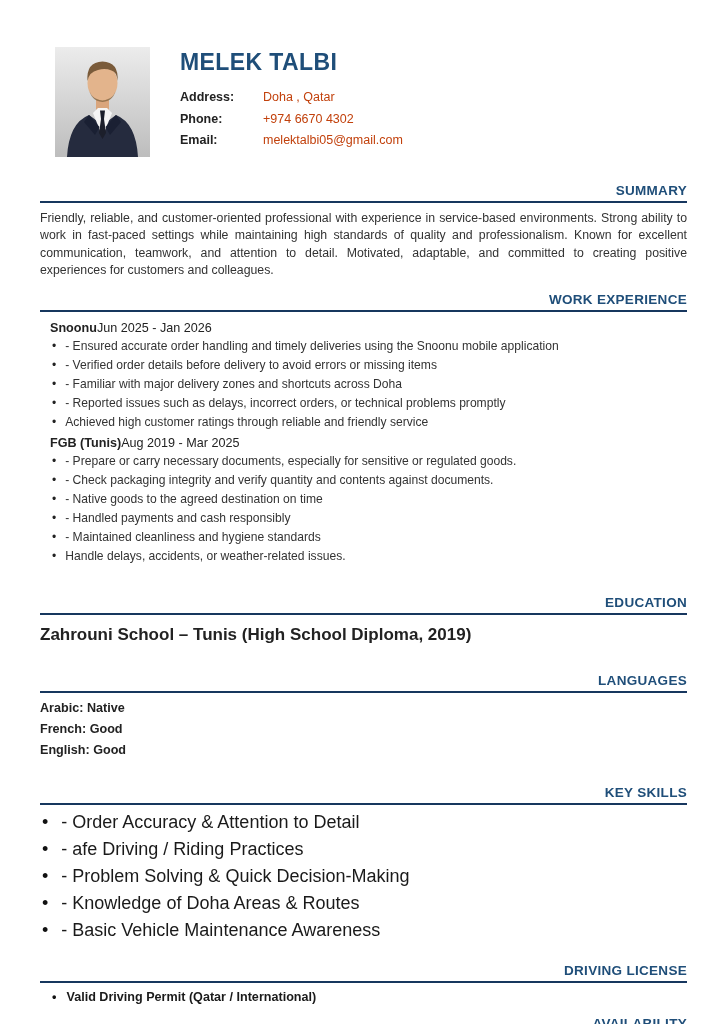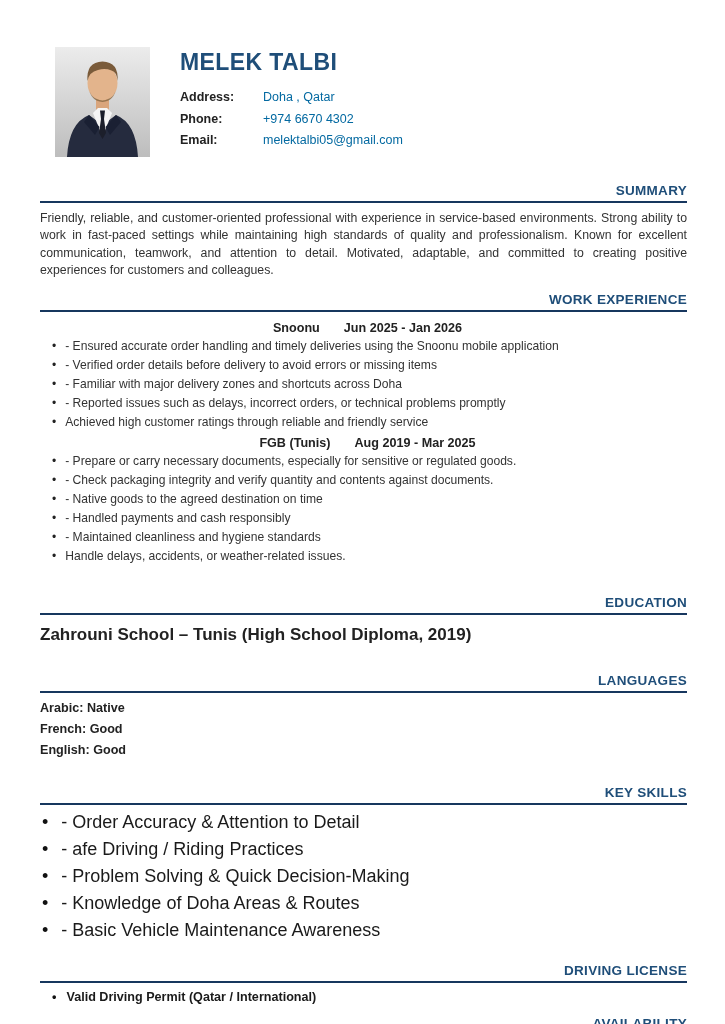--- a/index.html
+++ b/index.html
@@ -11,33 +11,33 @@
   }
 
   
   .header { display: flex; gap: 30px; margin-left: 15px; }
   .photo { width: 95px; height: 110px; flex: 0 0 auto; overflow: hidden; }
   .photo svg { display: block; }
   .header-info { padding-top: 2px; }
   .name { font-size: 23px; font-weight: bold; color: #1f4e79; letter-spacing: 0.4px; margin-bottom: 14px; }
   .contact-row { display: flex; font-size: 12.5px; color: #222; margin-bottom: 6px; line-height: 1.25; }
   .contact-label { font-weight: bold; width: 83px; flex: 0 0 auto; }
-  .contact-value { color: #0369a1; }
+  .contact-value { color: #c2410c; }
 
   
   .section { margin-top: 26px; }
   .section-title { color: #1f4e79; font-weight: bold; font-size: 13.5px; letter-spacing: 0.3px; padding-bottom: 3px; text-align: right; }
   .rule { border-bottom: 2px solid #17375e; margin-bottom: 7px; }
 
   .summary-text { font-size: 12.3px; line-height: 1.42; text-align: justify; color: #333; }
 
   .section-work { margin-top: 12px; }
-  .job-head { display: flex; justify-content: center; align-items: baseline; padding: 2px 2px 3px 10px; gap: 24px; }
+  .job-head { display: flex; justify-content: flex-start; align-items: baseline; padding: 2px 2px 3px 10px; }
   .company { font-weight: bold; font-size: 12.6px; color: #222; }
-  .dates { font-weight: bold; font-size: 12.6px; color: #222; }
+  .dates { font-weight: normal; font-size: 12.6px; color: #222; }
   ul.bullets { list-style: none; padding-left: 12px; margin-bottom: 4px; }
   ul.bullets li { font-size: 12.1px; line-height: 1.4; color: #333; margin-bottom: 2px; display: flex; }
   ul.bullets li::before { content: "\2022"; margin-right: 9px; color: #222; }
 
   .section-education { margin-top: 30px; }
   .education-text { font-size: 17px; font-weight: bold; color: #222; padding-top: 3px; }
 
   .section-languages { margin-top: 28px; }
   .language-line { font-size: 12.6px; font-weight: bold; color: #222; margin-bottom: 6px; padding-top: 1px; }
 

